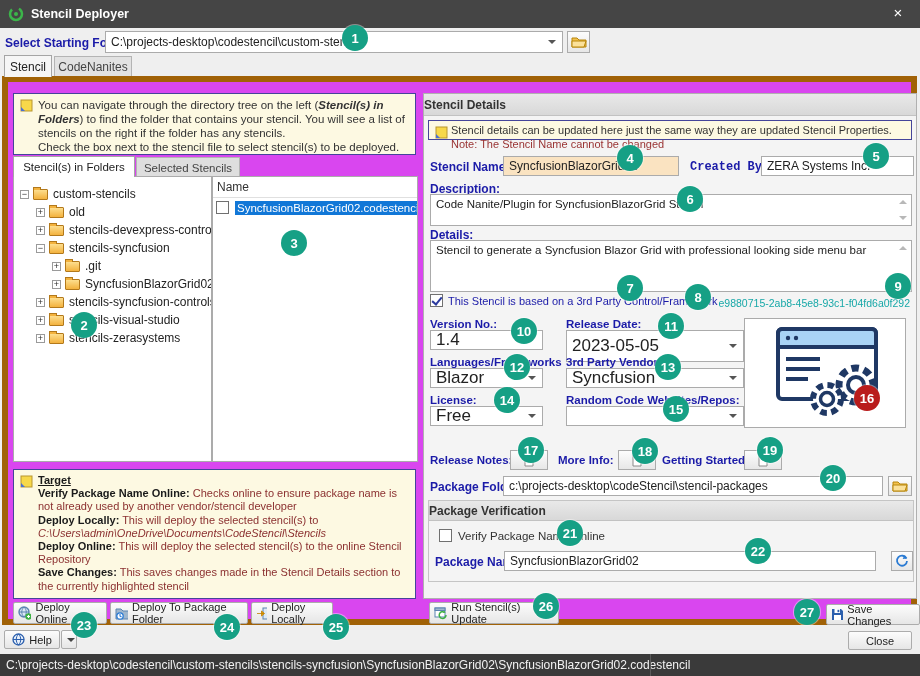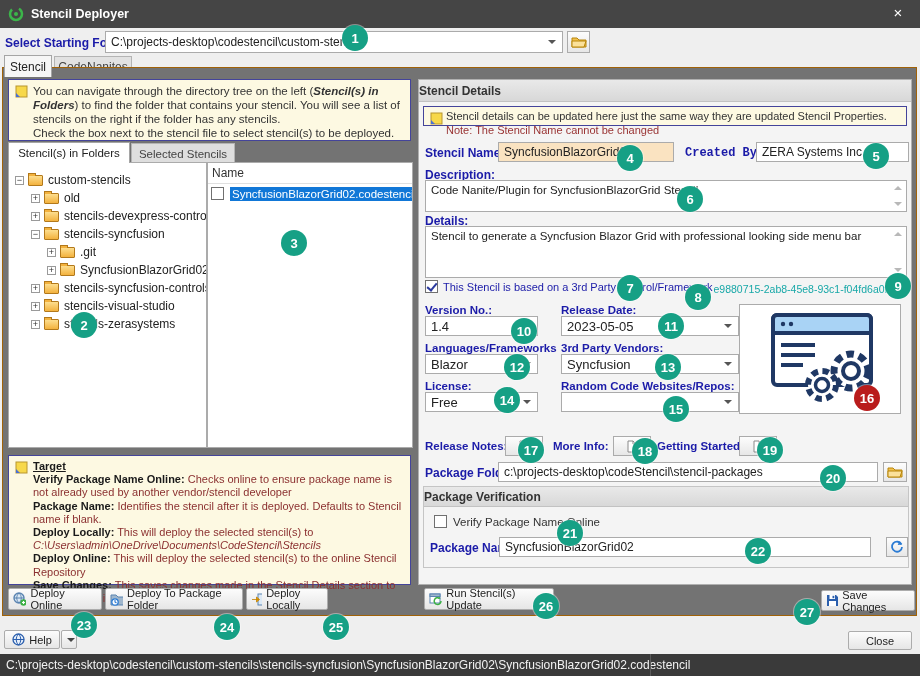--- a/index.html
+++ b/index.html
@@ -23,22 +23,22 @@
   .iconbtn{position:absolute;background:linear-gradient(#fdfdfd,#e7e7e7);border:1px solid #ABABAB;
     display:flex;align-items:center;justify-content:center;box-sizing:border-box;}
   .sf-browse{left:567px;top:31px;width:23px;height:22px;}
   
   .tab{position:absolute;box-sizing:border-box;display:flex;align-items:center;justify-content:center;}
   .tab.active{background:#F6F6F6;border:1px solid #A5A5A5;border-bottom:none;z-index:3;}
   .tab.inactive{background:#E2E2E2;border:1px solid #B4B4B4;border-bottom:none;color:#444;}
   .tab-stencil{left:4px;top:55px;width:48px;height:22px;}
   .tab-codenanites{left:54px;top:56px;width:78px;height:21px;}
   
-  .content{position:absolute;left:2px;top:67px;width:915px;height:549px;background:#737373;
-    border:1px solid #a16207;box-sizing:border-box;}
+  .content{position:absolute;left:2px;top:76px;width:915px;height:549px;background:#d946ef;
+    border:6px solid #a16207;box-sizing:border-box;}
   .infobox{position:absolute;background:#FDF9E2;border:1px solid #44449A;box-sizing:border-box;
     padding:4px 6px 4px 24px;font-size:11.5px;line-height:14px;color:#333;}
   .noteicon{position:absolute;left:6px;top:5px;}
   .emph{font-weight:bold;font-style:italic;}
   .left-info{left:5px;top:11px;width:403px;height:62px;}
   
   .subtab{position:absolute;box-sizing:border-box;display:flex;align-items:center;justify-content:center;font-size:11.5px;}
   .subtab.active{background:#fff;border:1px solid #A5A5A5;border-bottom:none;z-index:3;}
   .subtab.inactive{background:#DEDEDE;border:1px solid #B4B4B4;border-bottom:none;color:#444;}
   .st-folders{left:5px;top:74px;width:122px;height:21px;}
@@ -91,21 +91,21 @@
   .d-desc-box{left:6px;top:100px;width:482px;height:32px;}
   .d-details-label{position:absolute;left:6px;top:134px;}
   .d-details-box{left:6px;top:146px;width:482px;height:52px;}
   .scrollup,.scrolldn{position:absolute;right:4px;width:0;height:0;border:4px solid transparent;}
   .scrollup{top:5px;border-bottom-color:#B8B8B8;border-top-width:0;}
   .scrolldn{bottom:5px;border-top-color:#B8B8B8;border-bottom-width:0;}
   .d-3p-row{position:absolute;left:6px;top:200px;display:flex;align-items:center;gap:5px;
     color:#1B1BA8;font-size:11px;white-space:nowrap;}
   .d-guid{position:absolute;right:6px;top:203px;color:#18A8A8;font-size:10.5px;white-space:nowrap;}
   .flbl{position:absolute;color:#1B1BA8;font-weight:bold;font-size:11.5px;white-space:nowrap;}
-  .d-combo-val{font-size:13px;}
+  .d-combo-val{font-size:17px;}
   .imgbox{left:320px;top:224px;width:162px;height:110px;display:flex;align-items:center;justify-content:center;background:#fff;}
   .docbtn{width:38px;height:20px;}
   .pvbox{position:absolute;left:4px;top:406px;width:486px;height:82px;border:1px solid #C5C5C5;background:#F4F4F4;box-sizing:border-box;}
   .pv-check{position:absolute;left:10px;top:28px;display:flex;align-items:center;gap:6px;color:#333;font-size:11.5px;}
   .pv-name-label{position:absolute;left:6px;top:54px;}
   .pv-name-field{left:75px;top:50px;width:372px;height:20px;}
   .pv-refresh{left:462px;top:50px;width:22px;height:20px;}
   
   .b-help{left:4px;top:630px;width:56px;height:19px;position:absolute;}
   .b-help-arrow{left:61px;top:630px;width:16px;height:19px;position:absolute;padding:0;}
@@ -231,21 +231,20 @@
     </div>
 
     <div class="infobox targetbox">
       <svg class="noteicon" width="13" height="13">
         <rect x="1" y="1" width="11" height="11" fill="#F7D84A" stroke="#B8962E"></rect>
         <path d="M1 8l4 4H1z" fill="#4A6FD3"></path>
       </svg>
       <div class="t-title">Target</div>
       <div>
           <div class="tline"><b>Verify Package Name Online:</b><span> Checks online to ensure package name is not already used by another vendor/stencil developer</span></div>
-          <div class="tline"><b>Package Name:</b><span> Identifies the stencil after it is deployed. Defaults to Stencil name if blank.</span></div>
           <div class="tline"><b>Deploy Locally:</b><span> This will deploy the selected stencil(s) to</span></div>
           <div class="tline"><i>C:\Users\admin\OneDrive\Documents\CodeStencil\Stencils</i></div>
           <div class="tline"><b>Deploy Online:</b><span> This will deploy the selected stencil(s) to the online Stencil Repository</span></div>
           <div class="tline"><b>Save Changes:</b><span> This saves changes made in the Stencil Details section to the currently highlighted stencil</span></div>
         </div>
     </div>
 
     <div class="btn b-deploy-online">
       <svg width="14" height="14">
         <circle cx="6" cy="6" r="5" fill="#DCE9F5" stroke="#5B84B1" stroke-width="1.4"></circle>
@@ -328,21 +327,21 @@
         <span class="cb checked"></span>
         <span>This Stencil is based on a 3rd Party Control/Framework</span>
       </div>
       <span class="d-guid">e9880715-2ab8-45e8-93c1-f04fd6a0f292</span>
 
       <span class="flbl" style="left:6px;top:224px;">Version No.:</span>
       <div class="field" style="left:6px;top:236px;width:113px;height:20px;">
         <span class="d-combo-val">1.4</span>
       </div>
       <span class="flbl" style="left:142px;top:224px;">Release Date:</span>
-      <div class="combo" style="left:142px;top:236px;width:178px;height:20px;">
+      <div class="combo" style="left:142px;top:236px;width:178px;height:32px;">
         <span class="d-combo-val">2023-05-05</span>
       </div>
 
       <span class="flbl" style="left:6px;top:262px;">Languages/Frameworks</span>
       <div class="combo" style="left:6px;top:274px;width:113px;height:20px;">
         <span class="d-combo-val">Blazor</span>
       </div>
       <span class="flbl" style="left:142px;top:262px;">3rd Party Vendors:</span>
       <div class="combo" style="left:142px;top:274px;width:178px;height:20px;">
         <span class="d-combo-val">Syncfusion</span>

